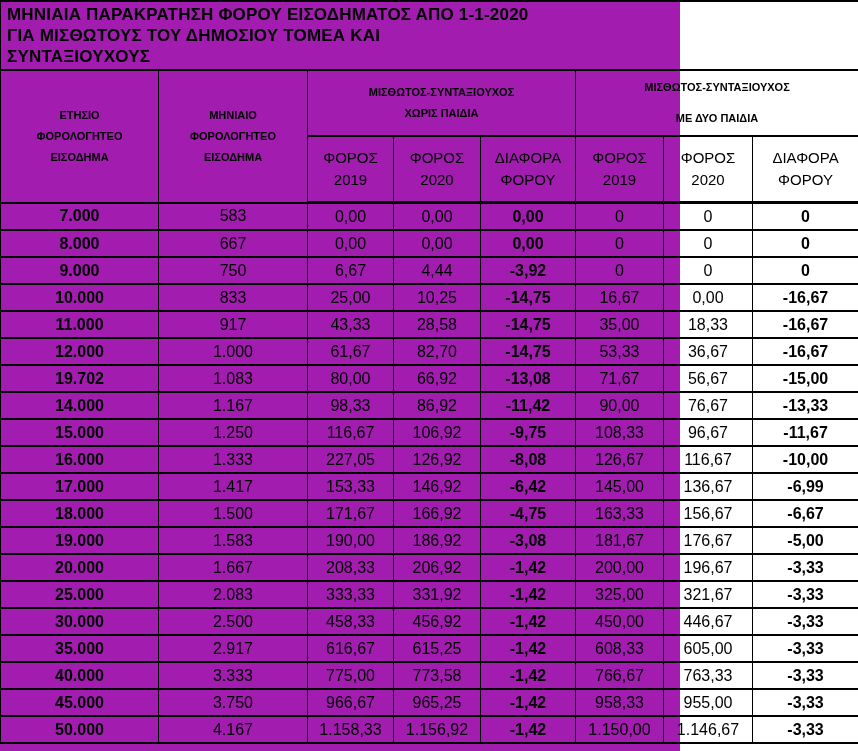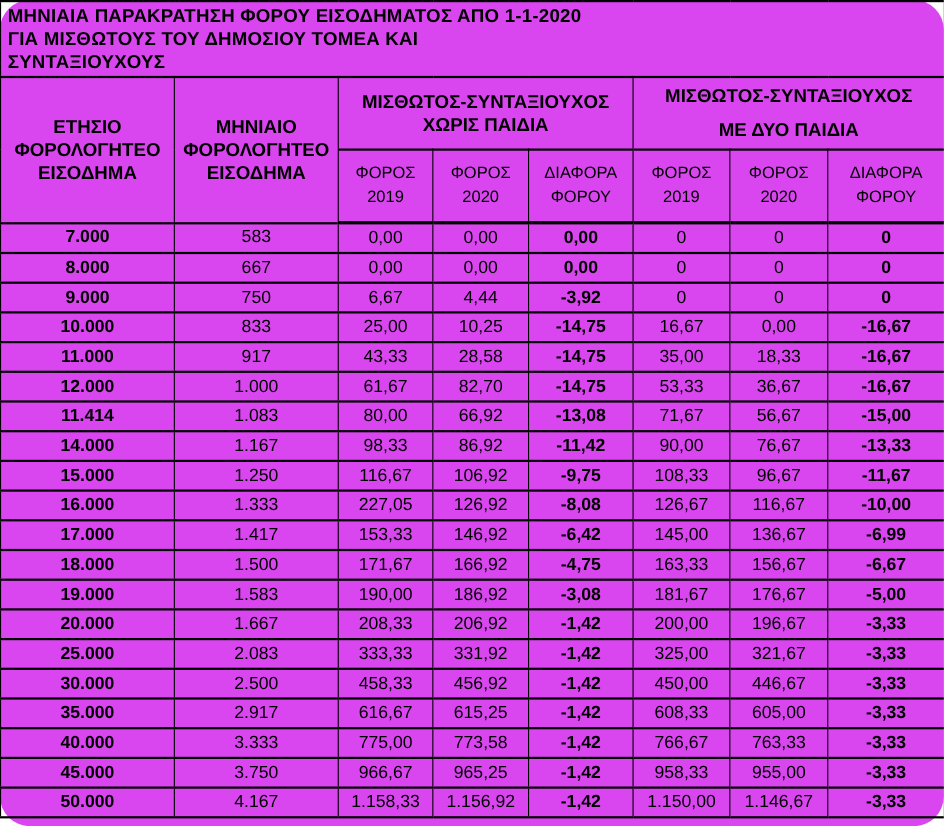--- a/index.html
+++ b/index.html
@@ -1,27 +1,26 @@
 <!DOCTYPE html>
 <html><head>
 <meta charset="utf-8">
 <style>
   html, body {
     margin: 0;
     padding: 0;
     background: #ffffff;
   }
   .sheet {
-    width: 858px;
+    width: 680px;
     height: 751px;
-    background: #d946ef;
+    background: #a21caf;
     color: #000000;
     font-family: "Liberation Sans", sans-serif;
     box-sizing: border-box;
-    border-radius: 27px;
   }
   table.tax-table {
     border-collapse: collapse;
     table-layout: fixed;
     width: 856px;
     margin: 0;
   }
   table.tax-table td {
     border: 1px solid #000000;
     border-top-width: 2px;
@@ -42,21 +41,21 @@
   .title-line {
     font-weight: bold;
     font-size: 17px;
     line-height: 21px;
     letter-spacing: 0.2px;
   }
   
   tr.group-row td {
     height: 64px;
     font-weight: bold;
-    font-size: 17px;
+    font-size: 11px;
   }
   tr.sub-row td {
     height: 64px;
     font-weight: normal;
     font-size: 15px;
     border-bottom-width: 3px;
   }
   .hdr-line {
     line-height: 21px;
   }
@@ -203,21 +202,21 @@
           <td>12.000</td>
           <td>1.000</td>
           <td>61,67</td>
           <td>82,70</td>
           <td>-14,75</td>
           <td>53,33</td>
           <td>36,67</td>
           <td>-16,67</td>
         </tr>
         <tr>
-          <td>11.414</td>
+          <td>19.702</td>
           <td>1.083</td>
           <td>80,00</td>
           <td>66,92</td>
           <td>-13,08</td>
           <td>71,67</td>
           <td>56,67</td>
           <td>-15,00</td>
         </tr>
         <tr>
           <td>14.000</td>

